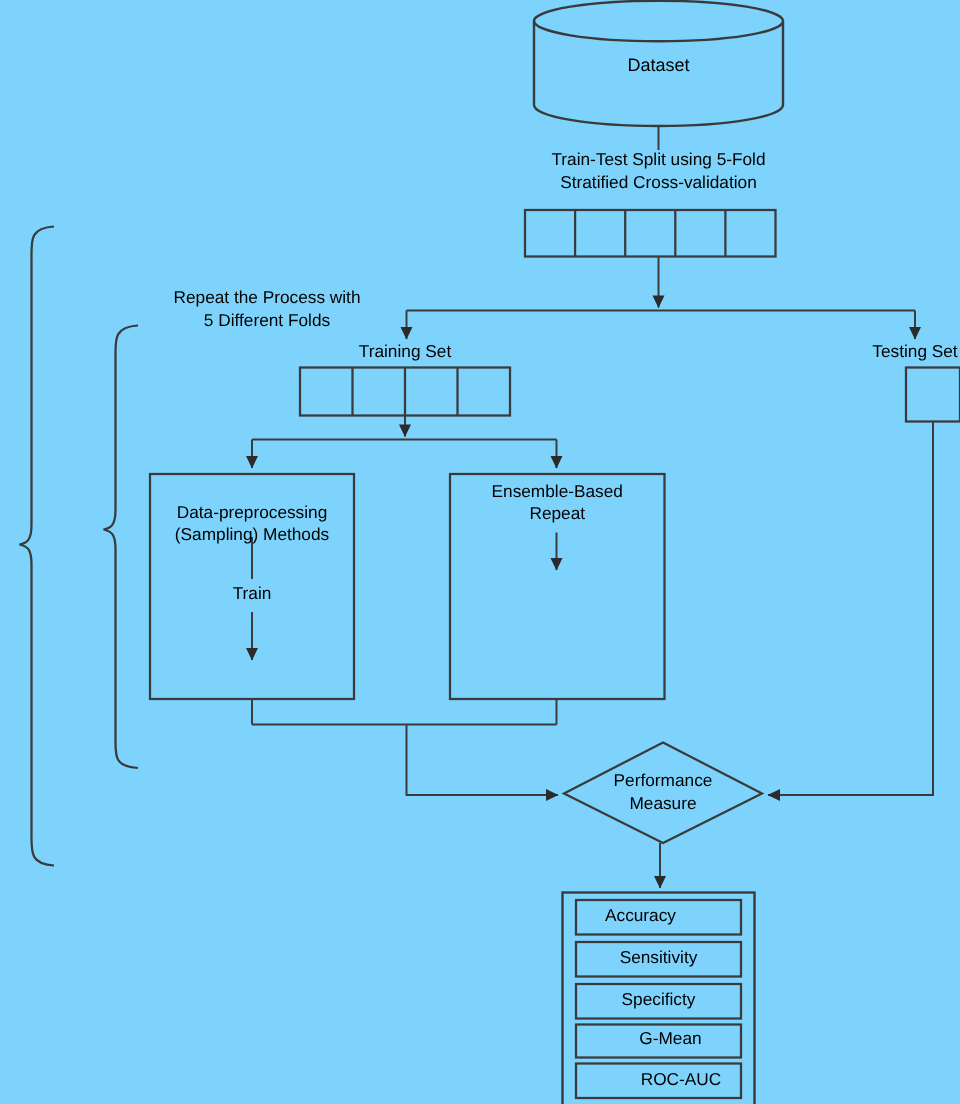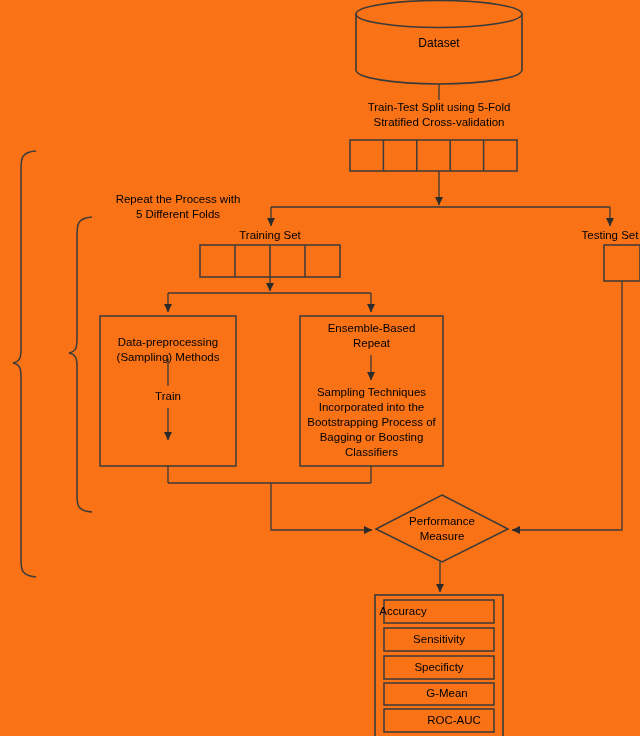--- a/index.html
+++ b/index.html
@@ -5,21 +5,21 @@
 <style>
   html, body {
     margin: 0;
     padding: 0;
     background: #ffffff;
   }
   #canvas {
     position: relative;
     width: 640px;
     height: 736px;
-    background: #f97316;
+    background: #7dd3fc;
     font-family: "Liberation Sans", "DejaVu Sans", sans-serif;
     overflow: hidden;
   }
   svg.layer {
     position: absolute;
     left: 0;
     top: 0;
     width: 640px;
     height: 736px;
     overflow: visible;
@@ -132,30 +132,25 @@
   <div class="lbl t115" style="left:210px; top:228px; width:120px;">Training Set</div>
 
   <div class="lbl t115" style="left:570px; top:228px; width:80px;">Testing Set</div>
 
   <div class="box-txt" style="left:102px; top:335px; width:132px;">Data-preprocessing
 (Sampling) Methods</div>
   <div class="box-txt" style="left:102px; top:389px; width:132px;">Train</div>
 
   <div class="box-txt" style="left:302px; top:321px; width:139px;">Ensemble-Based
 Repeat</div>
-  <div class="box-txt" style="left:300px; top:385px; width:143px;">Sampling Techniques
-Incorporated into the
-Bootstrapping Process of
-Bagging or Boosting
-Classifiers</div>
 
   <div class="box-txt" style="left:386px; top:514px; width:112px;">Performance
 Measure</div>
 
-  <div class="box-txt" style="left:360px; top:604px; width:86px;">Accuracy</div>
+  <div class="box-txt" style="left:384px; top:604px; width:86px;">Accuracy</div>
   <div class="box-txt" style="left:384px; top:632px; width:110px;">Sensitivity</div>
   <div class="box-txt" style="left:384px; top:660px; width:110px;">Specificty</div>
   <div class="box-txt" style="left:392px; top:686px; width:110px;">G-Mean</div>
   <div class="box-txt" style="left:384px; top:713px; width:110px;margin-left:15px;">ROC-AUC</div>
 
 
   <div class="lbl t115" style="left:88px; top:192px; width:180px; text-align:center;">Repeat the Process with
 5 Different Folds</div>
 
 </div>

